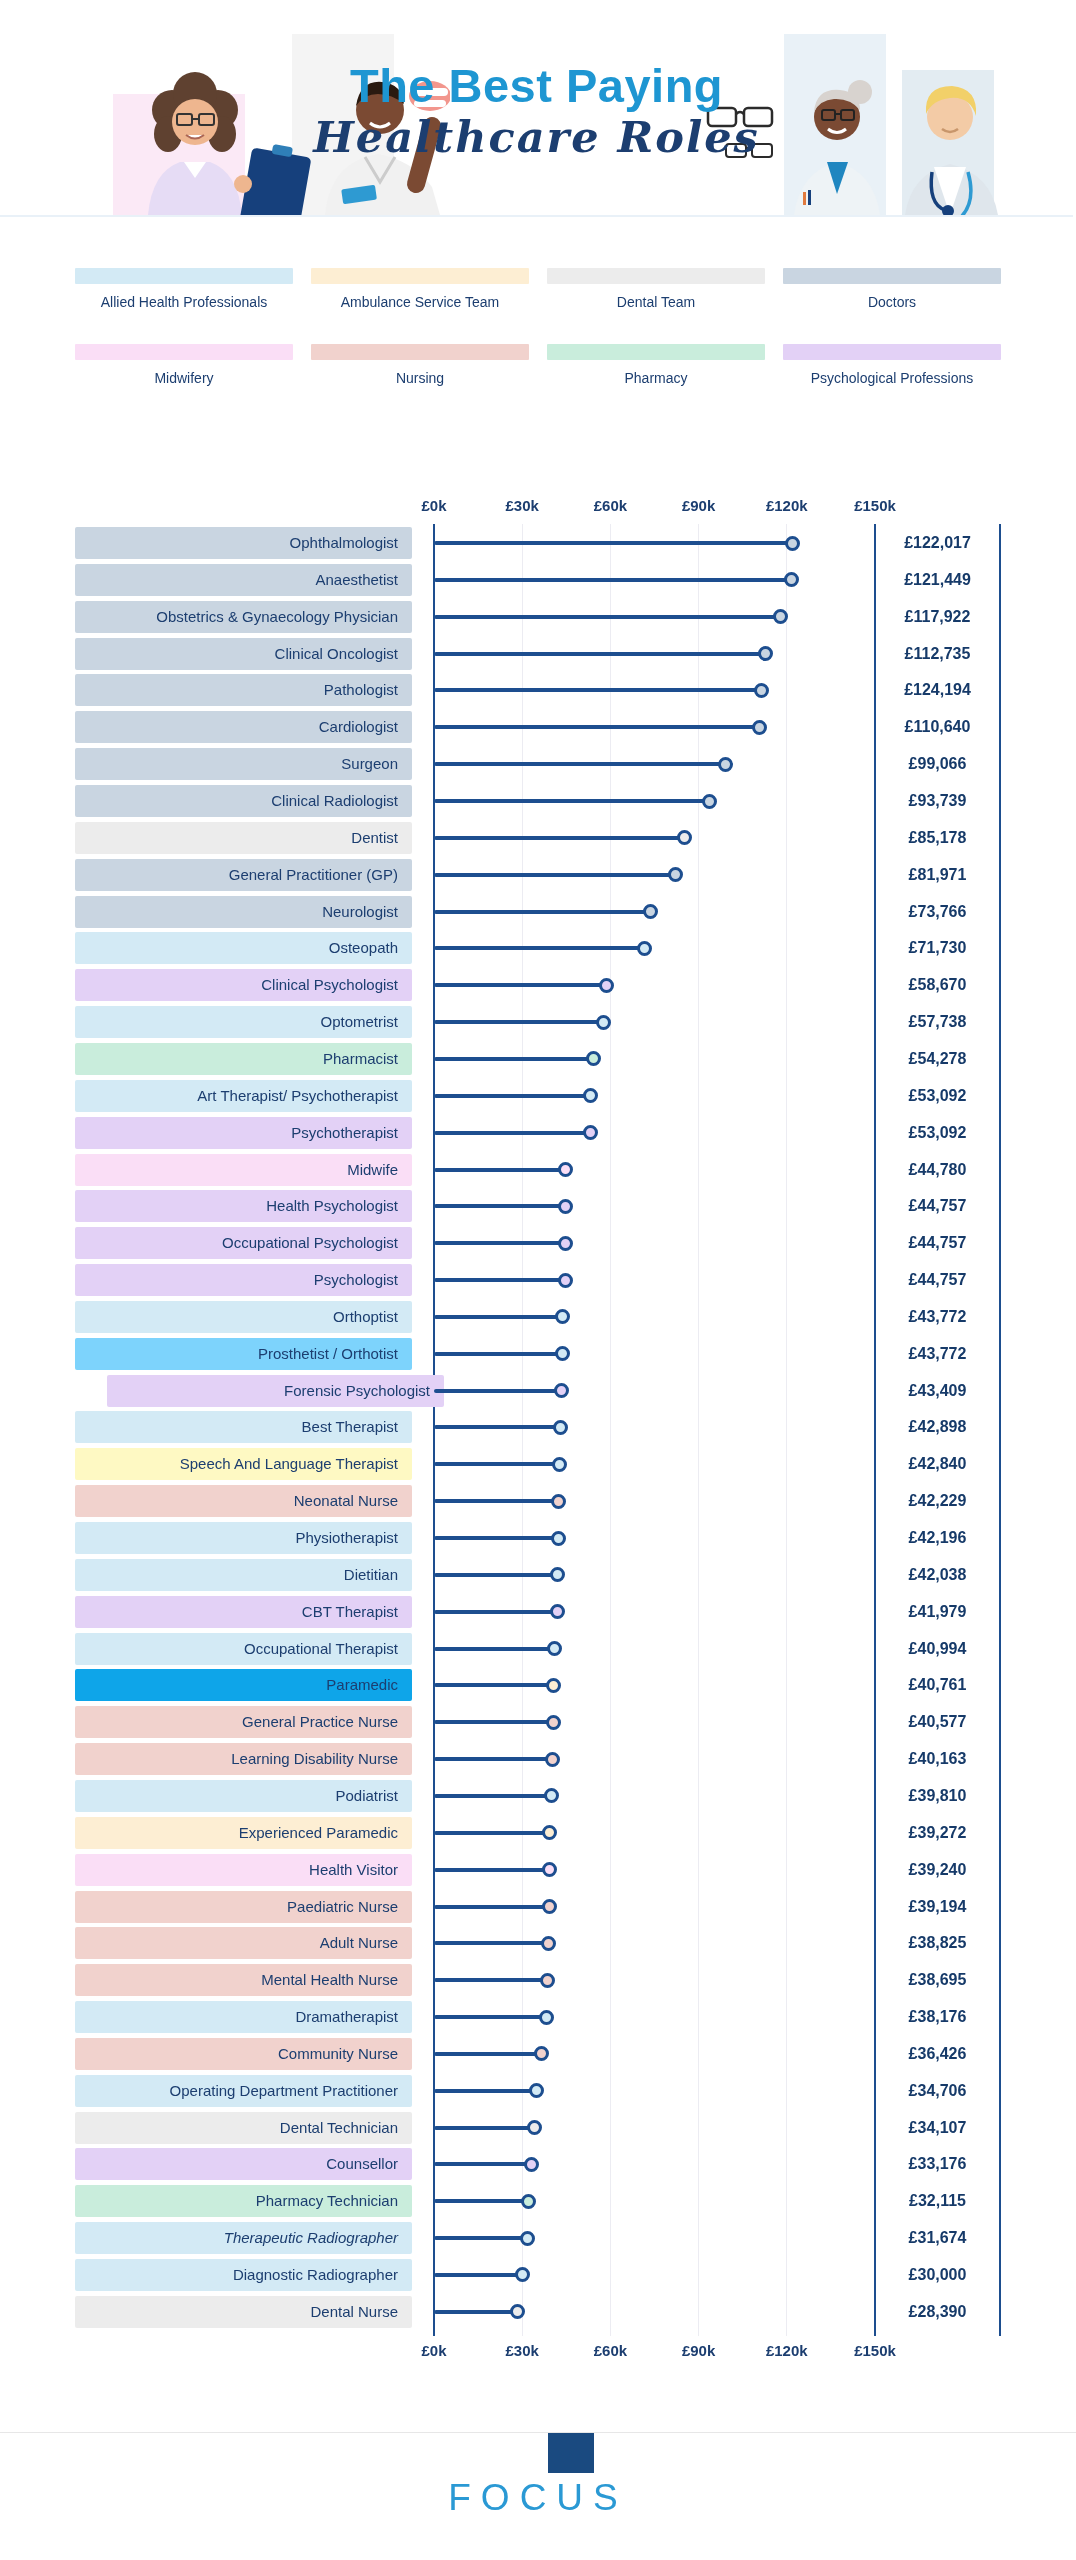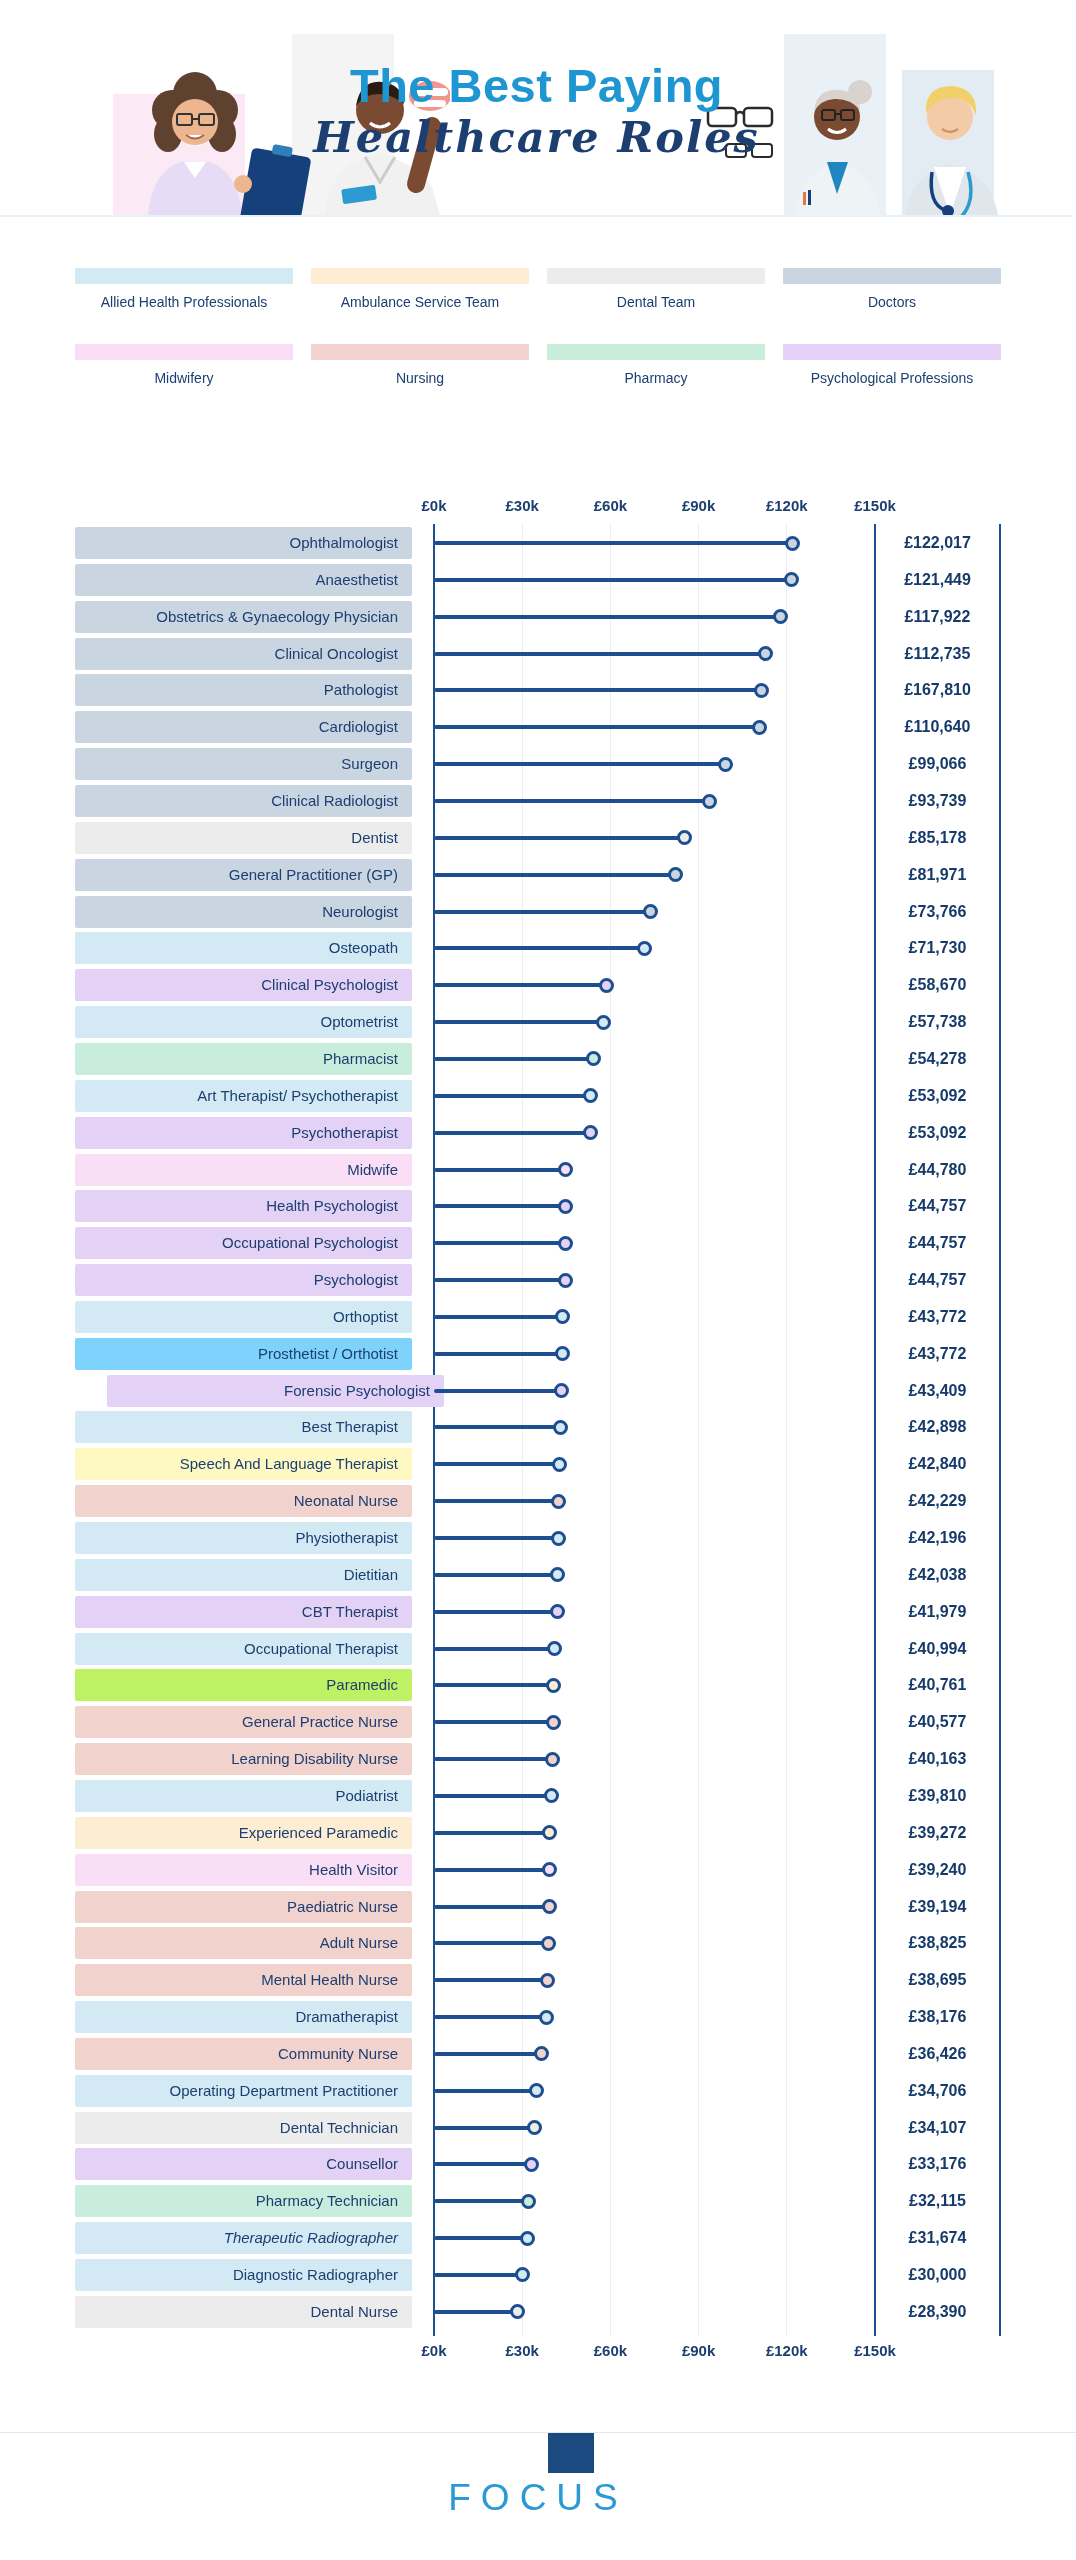--- a/index.html
+++ b/index.html
@@ -206,21 +206,21 @@
       <div class="chart-row" style="top: 637.5px;">
         <div class="row-label" style="background: rgb(201, 213, 225);">Clinical Oncologist</div>
         <div class="stem" style="left: 434px; width: 327.4px;"></div>
         <div class="marker" style="left: 757.9px; background: rgb(201, 213, 225);"></div>
         <div class="row-value">£112,735</div>
       </div>
       <div class="chart-row" style="top: 674.4px;">
         <div class="row-label" style="background: rgb(201, 213, 225);">Pathologist</div>
         <div class="stem" style="left: 434px; width: 323.6px;"></div>
         <div class="marker" style="left: 754.1px; background: rgb(201, 213, 225);"></div>
-        <div class="row-value">£167,810</div>
+        <div class="row-value">£124,194</div>
       </div>
       <div class="chart-row" style="top: 711.3px;">
         <div class="row-label" style="background: rgb(201, 213, 225);">Cardiologist</div>
         <div class="stem" style="left: 434px; width: 321.3px;"></div>
         <div class="marker" style="left: 751.8px; background: rgb(201, 213, 225);"></div>
         <div class="row-value">£110,640</div>
       </div>
       <div class="chart-row" style="top: 748.1px;">
         <div class="row-label" style="background: rgb(201, 213, 225);">Surgeon</div>
         <div class="stem" style="left: 434px; width: 287.3px;"></div>
@@ -365,21 +365,21 @@
         <div class="marker" style="left: 549.9px; background: rgb(227, 209, 246);"></div>
         <div class="row-value">£41,979</div>
       </div>
       <div class="chart-row" style="top: 1632.5px;">
         <div class="row-label" style="background: rgb(211, 234, 245);">Occupational Therapist</div>
         <div class="stem" style="left: 434px; width: 116.5px;"></div>
         <div class="marker" style="left: 547px; background: rgb(211, 234, 245);"></div>
         <div class="row-value">£40,994</div>
       </div>
       <div class="chart-row" style="top: 1669.4px;">
-        <div class="row-label" style="background: #bef264;">Paramedic</div>
+        <div class="row-label" style="background: #0ea5e9;">Paramedic</div>
         <div class="stem" style="left: 434px; width: 115.8px;"></div>
         <div class="marker" style="left: 546.3px; background: rgb(253, 238, 211);"></div>
         <div class="row-value">£40,761</div>
       </div>
       <div class="chart-row" style="top: 1706.2px;">
         <div class="row-label" style="background: rgb(241, 210, 205);">General Practice Nurse</div>
         <div class="stem" style="left: 434px; width: 115.3px;"></div>
         <div class="marker" style="left: 545.8px; background: rgb(241, 210, 205);"></div>
         <div class="row-value">£40,577</div>
       </div>

